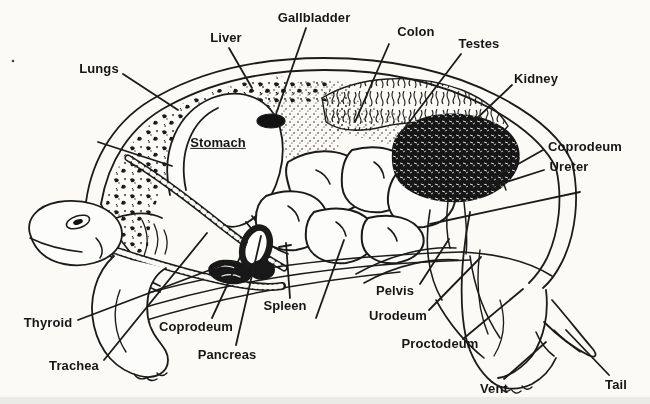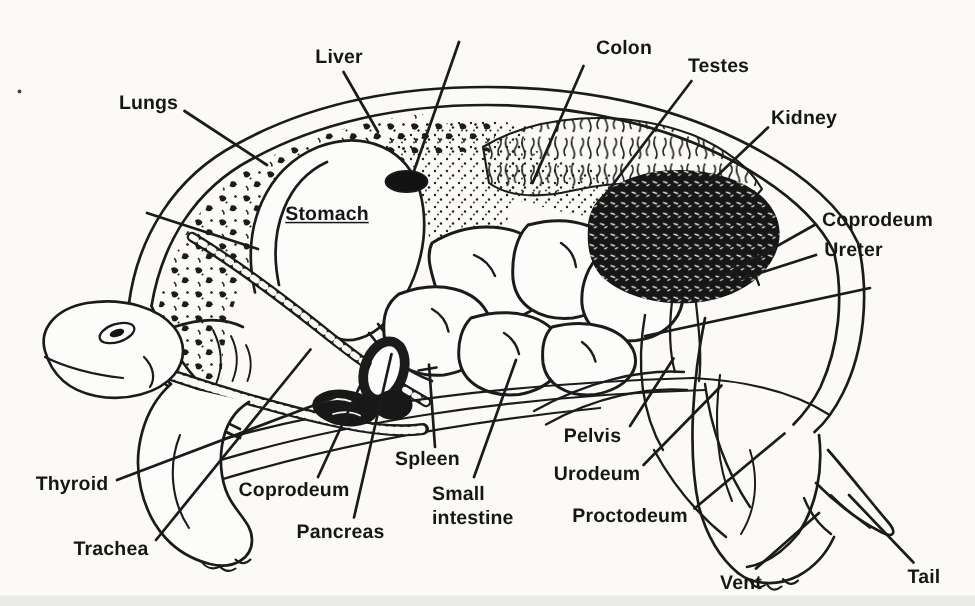--- a/index.html
+++ b/index.html
@@ -210,33 +210,32 @@
           <line x1="463" y1="339" x2="523" y2="289"></line>
           <line x1="504" y1="379" x2="546" y2="342"></line>
           <line x1="609" y1="375" x2="566" y2="330"></line>
         </g>
   </g>
 </svg>
 
 <div id="labels">
       <div class="lbl center" style="left: 99px; top: 69px;">Lungs</div>
       <div class="lbl center" style="left: 226px; top: 38px;">Liver</div>
+      <div class="lbl center" style="left: 314px; top: 18px;">Gallbladder</div>
       <div class="lbl center" style="left: 416px; top: 32px; text-align: right;">Colon</div>
       <div class="lbl center" style="left: 479px; top: 44px;">Testes</div>
       <div class="lbl center" style="left: 536px; top: 79px; text-align: right;">Kidney</div>
       <div class="lbl center" style="left: 218px; top: 143px; text-decoration: underline;">Stomach</div>
       <div class="lbl center" style="left: 585px; top: 147px;">Coprodeum</div>
       <div class="lbl center" style="left: 569px; top: 167px;">Ureter</div>
       <div class="lbl center" style="left: 48px; top: 323px;">Thyroid</div>
       <div class="lbl center" style="left: 74px; top: 366px;">Trachea</div>
       <div class="lbl center" style="left: 196px; top: 327px;">Coprodeum</div>
       <div class="lbl center" style="left: 227px; top: 355px;">Pancreas</div>
       <div class="lbl center" style="left: 285px; top: 306px;">Spleen</div>
-      <div class="lbl left" style="left: 288px; top: 321px;">Small
-intestine</div>
       <div class="lbl center" style="left: 395px; top: 291px;">Pelvis</div>
       <div class="lbl center" style="left: 398px; top: 316px;">Urodeum</div>
-      <div class="lbl center" style="left: 420px; top: 344px;">Proctodeum</div>
+      <div class="lbl center" style="left: 440px; top: 344px;">Proctodeum</div>
       <div class="lbl center" style="left: 494px; top: 389px;">Vent</div>
       <div class="lbl center" style="left: 616px; top: 385px;">Tail</div>
     </div>
 
 </div>
 
 </body></html>

